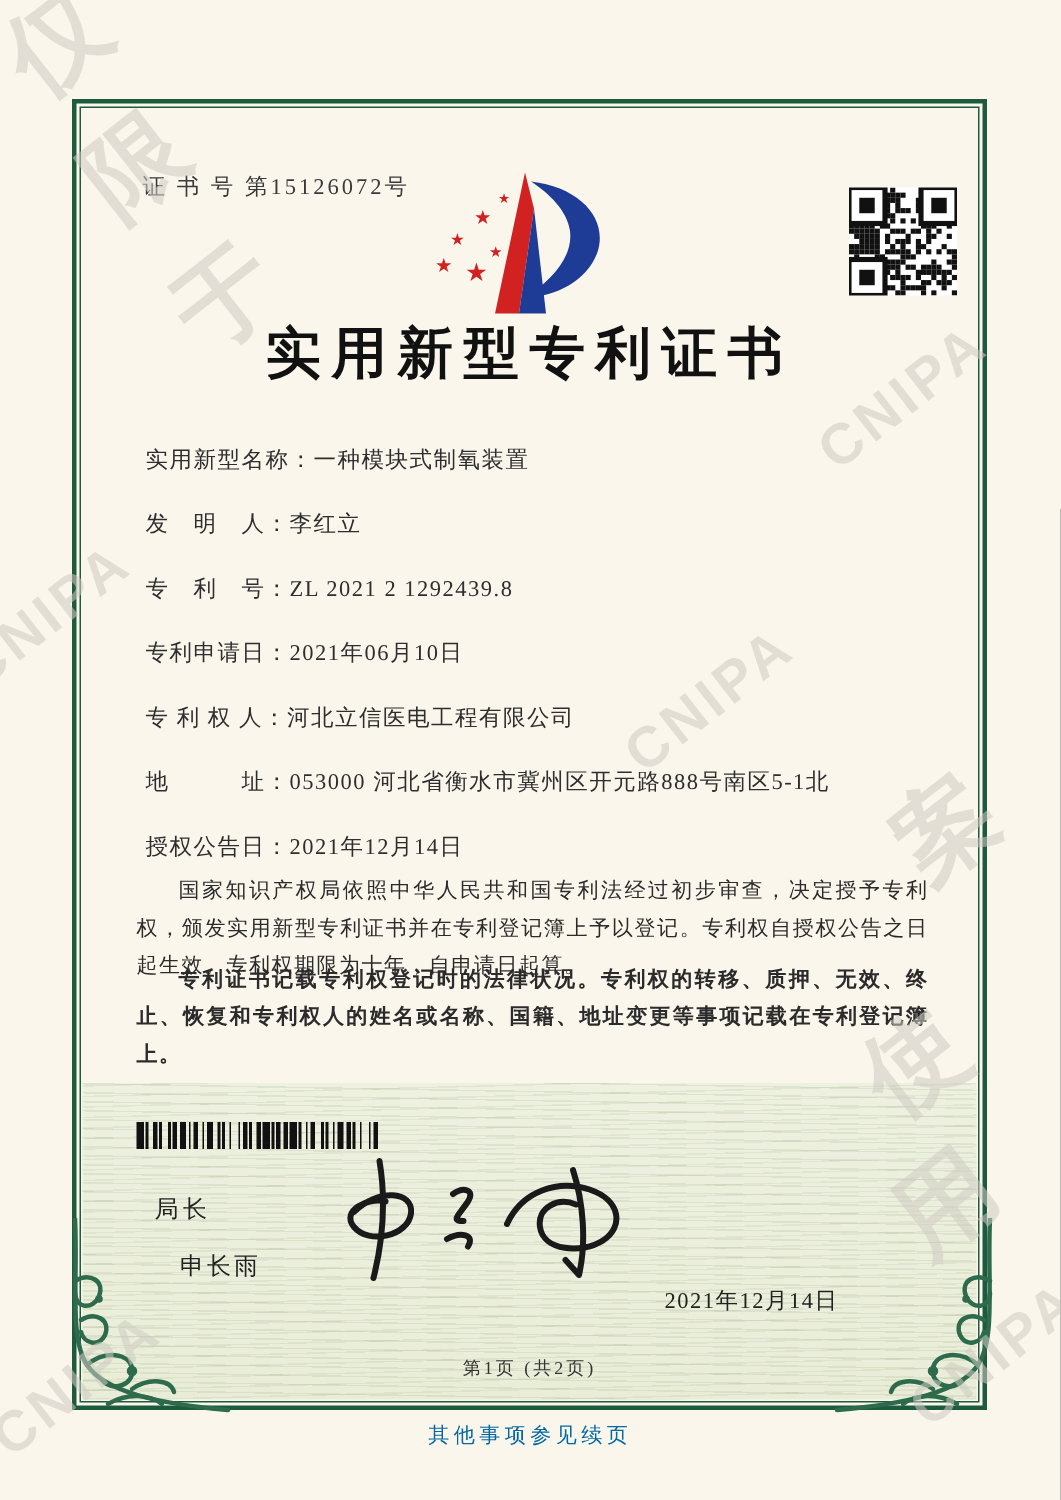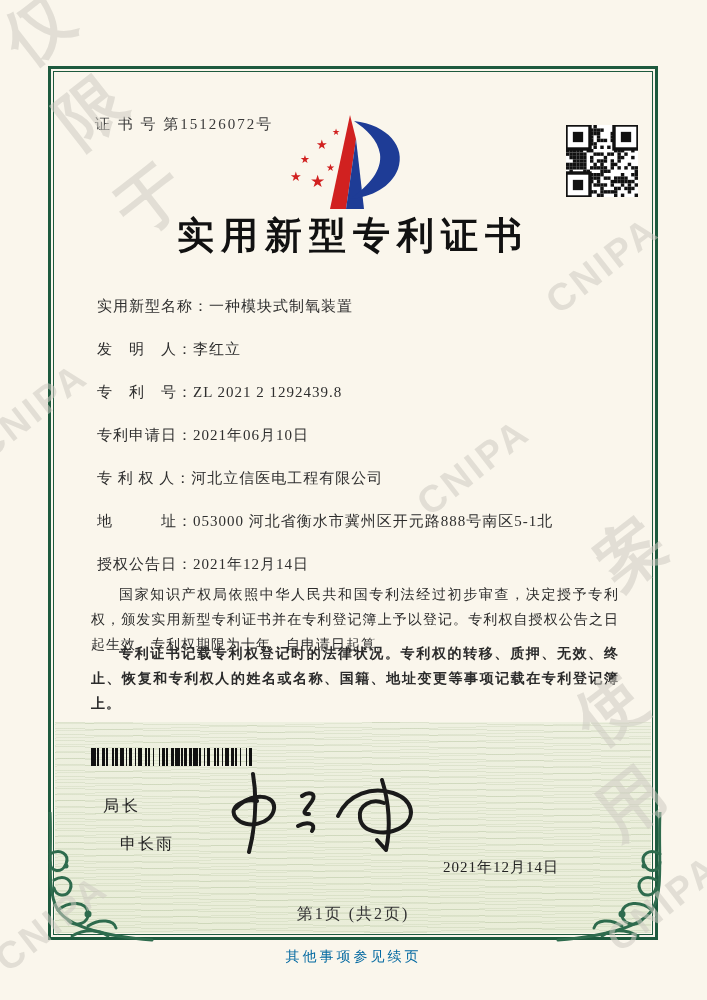--- a/index.html
+++ b/index.html
@@ -48,21 +48,21 @@
     background:
       repeating-linear-gradient(1deg, rgba(110,140,80,.13) 0 1px, transparent 1px 6px),
       repeating-linear-gradient(-1.5deg, rgba(110,140,80,.10) 0 1px, transparent 1px 7px),
       linear-gradient(#eef0e0,#e9edd8);}
   .barcode{position:absolute;left:36px;top:26px;height:18px;display:flex;align-items:stretch;}
   .barcode span{display:block;height:100%;}
   .sig-title{position:absolute;left:48px;top:74px;font-size:16px;letter-spacing:3px;color:#222;}
   .sig-name{position:absolute;left:65px;top:112px;font-size:16px;letter-spacing:2px;color:#222;}
   .sig{position:absolute;left:135px;top:42px;}
   .issue-date{position:absolute;left:388px;top:136px;font-size:15px;letter-spacing:1px;color:#222;}
-  .page-info{position:absolute;left:0;width:100%;top:182px;text-align:center;font-size:16px;
+  .page-info{position:absolute;left:0;width:100%;top:182px;text-align:center;font-size:12px;
              letter-spacing:2px;color:#333;}
   
   .corner{position:absolute;z-index:30;}
   .corner-left{left:42px;top:812px;}
   .corner-right{left:553px;top:812px;transform:scaleX(-1);}
   .footer-note{position:absolute;left:0;width:100%;top:948px;text-align:center;
                font-size:14px;letter-spacing:3px;color:#0369a1;z-index:20;}
 </style>
 </head>
 <body>

